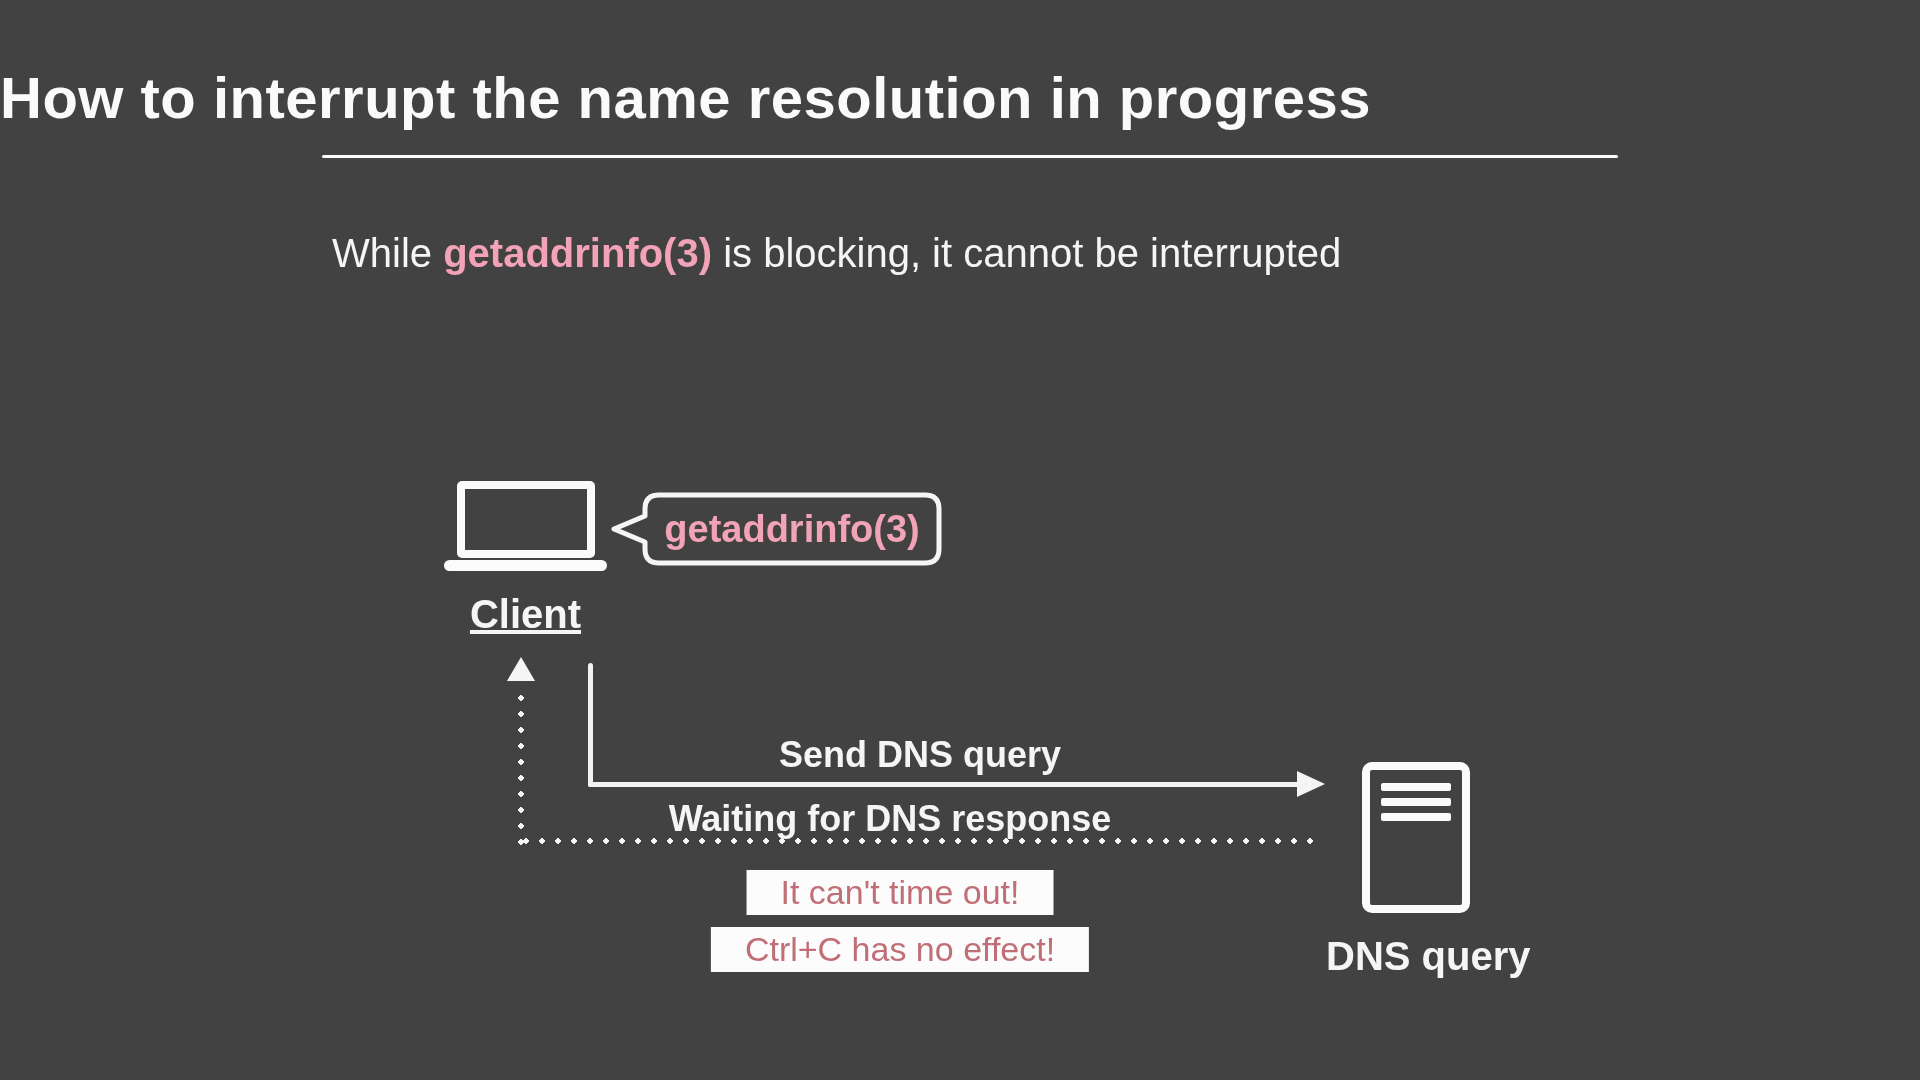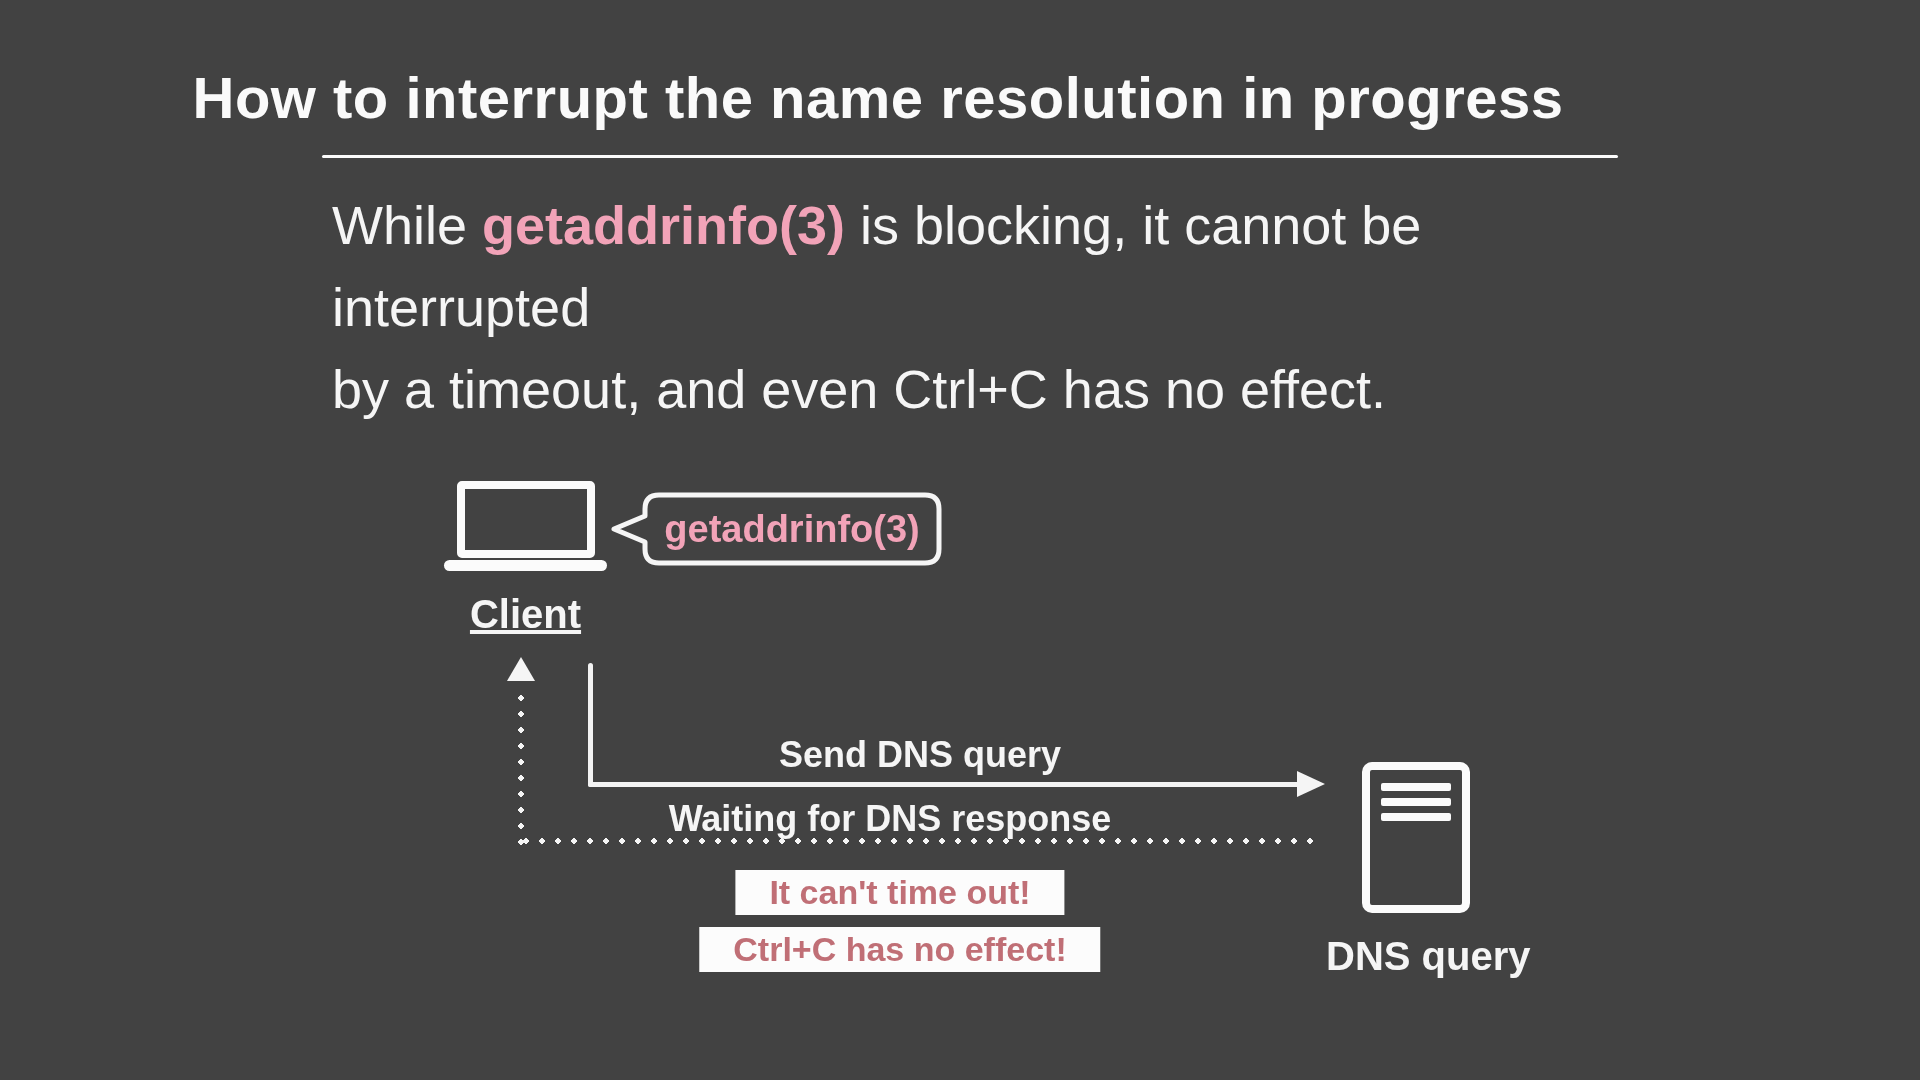--- a/index.html
+++ b/index.html
@@ -9,34 +9,34 @@
     background:#424242;
     overflow:hidden;
     font-family:"Liberation Sans","DejaVu Sans",sans-serif;
     color:#f5f5f5;
   }
   .abs{position:absolute;}
 
   
   .title{
     left:0;top:64px;width:1756px;
-    text-align:center;
+    text-align:left;
     font-size:58px;font-weight:700;
     color:#fafafa;
     letter-spacing:0.5px;
   }
   .divider{
     left:322px;top:155px;width:1296px;height:3px;
     background:#fbfbfb;border-radius:2px;
   }
 
   
   .paragraph{
-    left:332px;top:184px;width:1330px;
-    font-size:54px;line-height:82px;font-weight:400;
+    left:332px;top:212px;width:1330px;
+    font-size:40px;line-height:82px;font-weight:400;
     color:#f5f5f5;
   }
   .keyword{color:#f2a3b8;font-weight:700;}
 
   
   .laptop{left:444px;top:481px;width:163px;height:95px;}
   .laptop-screen{
     margin:0 auto;width:122px;height:61px;
     border:8px solid #fbfbfb;border-radius:5px;
     background:transparent;
@@ -97,21 +97,21 @@
   }
   .waiting-label{
     left:890px;top:798px;transform:translateX(-50%);
     font-size:36px;font-weight:700;white-space:nowrap;
   }
 
   
   .callout{
     transform:translateX(-50%);
     background:#fcfcfc;color:#c06f76;
-    font-size:34px;font-weight:700;white-space:nowrap;
+    font-size:34px;font-weight:400;white-space:nowrap;
     padding:3px 34px;
   }
   .callout-1{left:900px;top:870px;}
   .callout-2{left:900px;top:927px;}
 
   
   .server{
     left:1362px;top:762px;width:92px;height:135px;
     border:8px solid #fbfbfb;border-radius:10px;
     padding:0;
@@ -129,21 +129,20 @@
 </head>
 <body>
 
 <div class="slide">
 
   <div class="abs title">How to interrupt the name resolution in progress</div>
   <div class="abs divider"></div>
 
   <div class="abs paragraph">
     <div><span>While </span><span class="keyword">getaddrinfo(3)</span><span> is blocking, it cannot be interrupted</span></div>
-    <div>by a timeout, and even Ctrl+C has no effect.</div>
   </div>
 
   <div class="abs laptop">
     <div class="laptop-screen"></div>
     <div class="laptop-base"></div>
   </div>
   <div class="abs client-label">Client</div>
 
   <div class="abs bubble">
     <svg width="340" height="80" viewBox="0 0 340 80">

